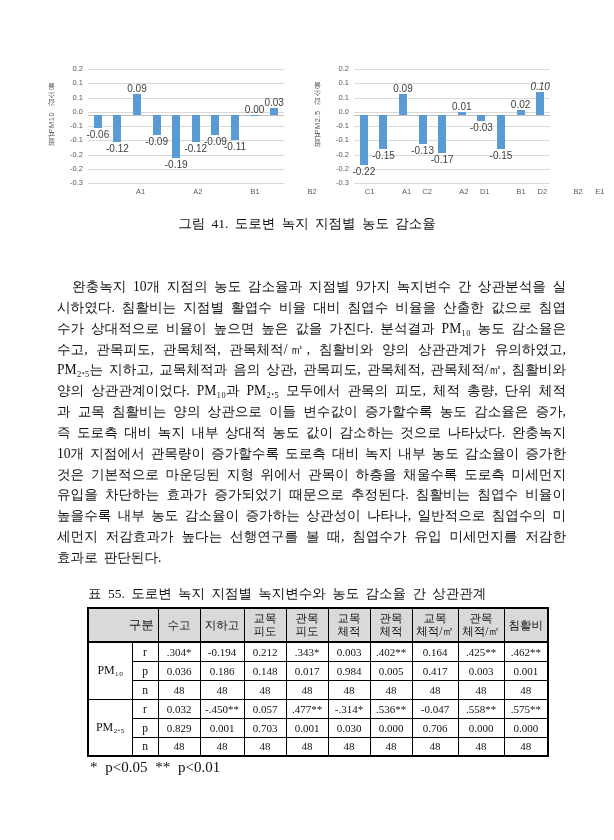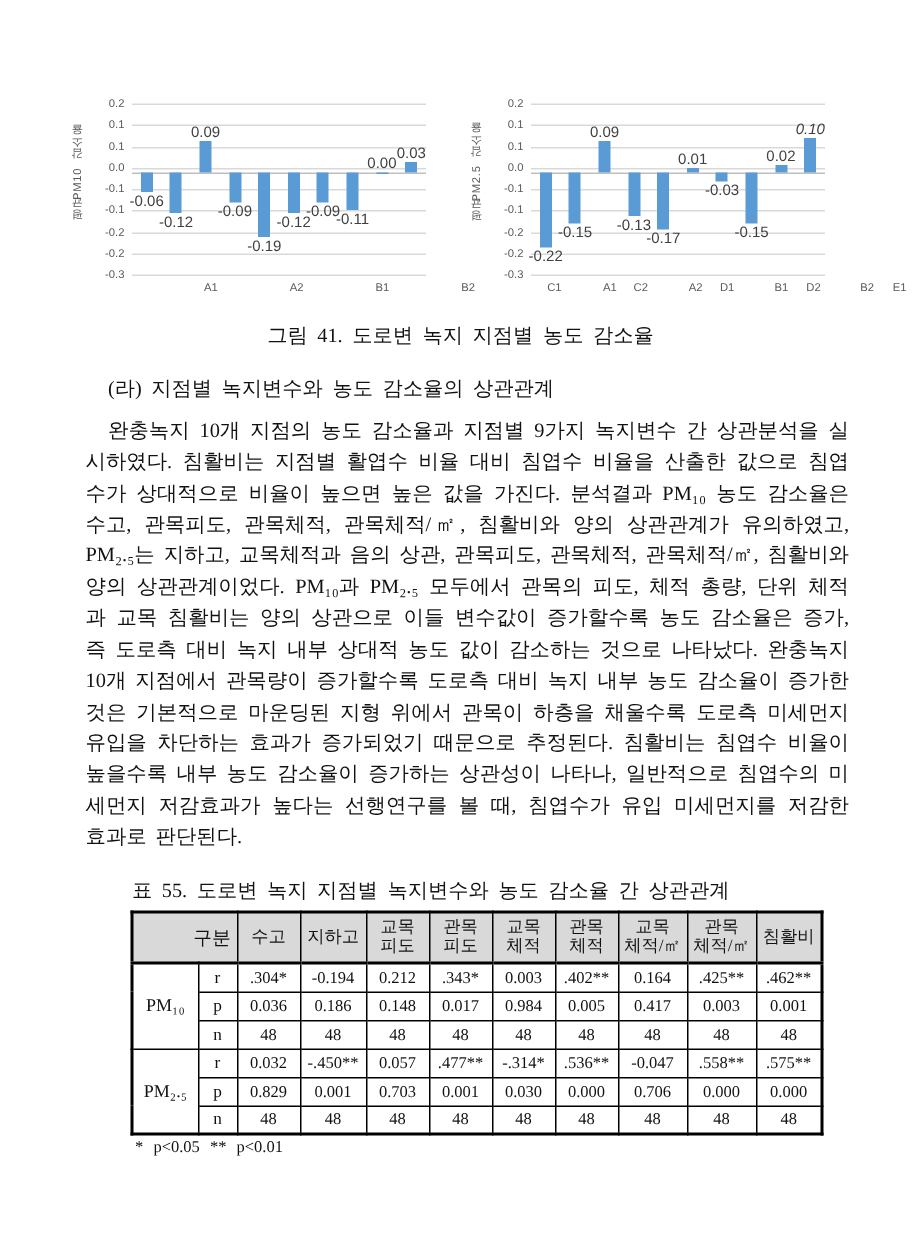--- a/index.html
+++ b/index.html
@@ -40,21 +40,21 @@
   .table-caption { position:absolute; top:585px; left:88px; font-size:13.5px; word-spacing:3px; }
   table.corr { position:absolute; top:607px; left:87px; border-collapse:collapse;
                table-layout:fixed; font-size:11px; text-align:center;
                border:2px solid #000; }
   table.corr th, table.corr td { border:1px solid #000; padding:0 1px; }
   table.corr thead th { background:#d9d9d9; font-weight:normal; font-size:11.5px;
                         height:34px; line-height:13px; border-bottom:2px solid #000; }
   table.corr td { height:19px; }
   td.group-cell { font-size:12px; }
   td.stat-cell { font-size:11.5px; }
-  .footnote { position:absolute; top:759px; left:90px; font-size:11px; word-spacing:4px;text-align:center; }
+  .footnote { position:absolute; top:759px; left:90px; font-size:15px; word-spacing:4px;text-align:center; }
   .page-number { position:absolute; top:792px; left:0; width:100%; text-align:center;
                  font-size:12.5px; letter-spacing:1px; }
 </style>
 </head>
 <body>
 
 <div class="page">
 
   <div class="charts-row">
     <div class="chart">
@@ -174,21 +174,20 @@
             <span>D2</span>
             <span>E1</span>
             <span>E2</span>
           </div>
         </div>
       </div>
   </div>
 
   <div class="fig-caption">그림 41. 도로변 녹지 지점별 농도 감소율</div>
 
-  <div class="section-heading">(라) 지점별 녹지변수와 농도 감소율의 상관관계</div>
 
   <p class="body-paragraph">완충녹지 10개 지점의 농도 감소율과 지점별 9가지 녹지변수 간 상관분석을 실시하였다. 침활비는 지점별 활엽수 비율 대비 침엽수 비율을 산출한 값으로 침엽수가 상대적으로 비율이 높으면 높은 값을 가진다. 분석결과 PM₁₀ 농도 감소율은 수고, 관목피도, 관목체적, 관목체적/㎡, 침활비와 양의 상관관계가 유의하였고, PM₂.₅는 지하고, 교목체적과 음의 상관, 관목피도, 관목체적, 관목체적/㎡, 침활비와 양의 상관관계이었다. PM₁₀과 PM₂.₅ 모두에서 관목의 피도, 체적 총량, 단위 체적과 교목 침활비는 양의 상관으로 이들 변수값이 증가할수록 농도 감소율은 증가, 즉 도로측 대비 녹지 내부 상대적 농도 값이 감소하는 것으로 나타났다. 완충녹지 10개 지점에서 관목량이 증가할수록 도로측 대비 녹지 내부 농도 감소율이 증가한 것은 기본적으로 마운딩된 지형 위에서 관목이 하층을 채울수록 도로측 미세먼지 유입을 차단하는 효과가 증가되었기 때문으로 추정된다. 침활비는 침엽수 비율이 높을수록 내부 농도 감소율이 증가하는 상관성이 나타나, 일반적으로 침엽수의 미세먼지 저감효과가 높다는 선행연구를 볼 때, 침엽수가 유입 미세먼지를 저감한 효과로 판단된다.</p>
 
   <div class="table-caption">표 55. 도로변 녹지 지점별 녹지변수와 농도 감소율 간 상관관계</div>
 
   <table class="corr">
     <colgroup>
         <col style="width: 44px;">
         <col style="width: 26px;">
         <col style="width: 42px;">

